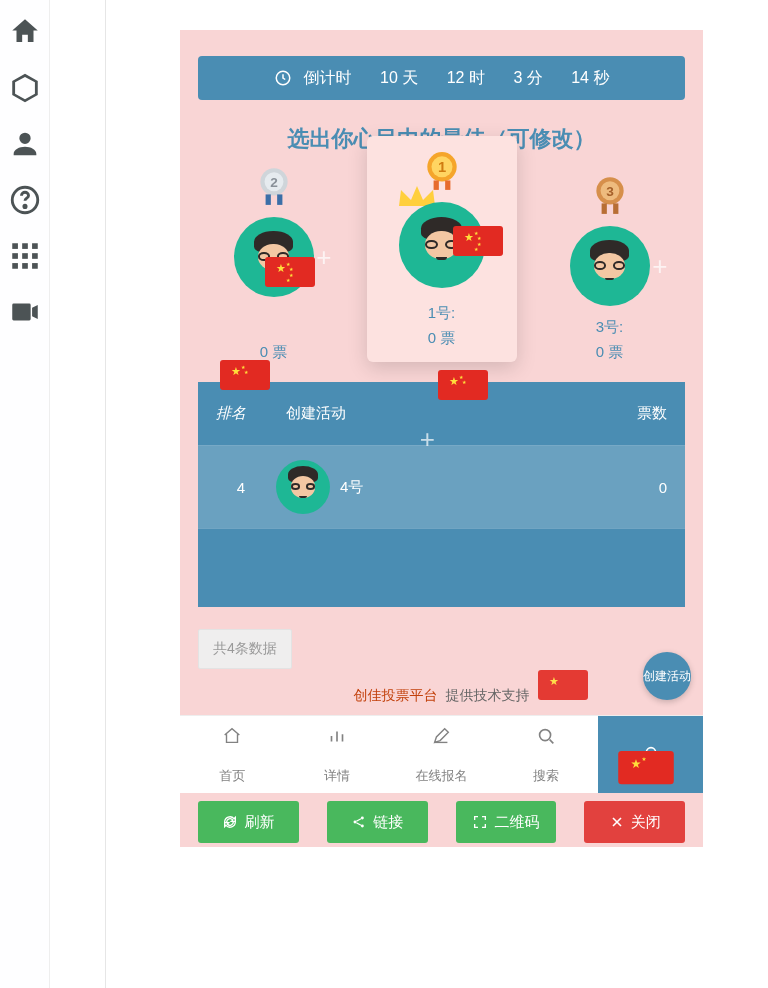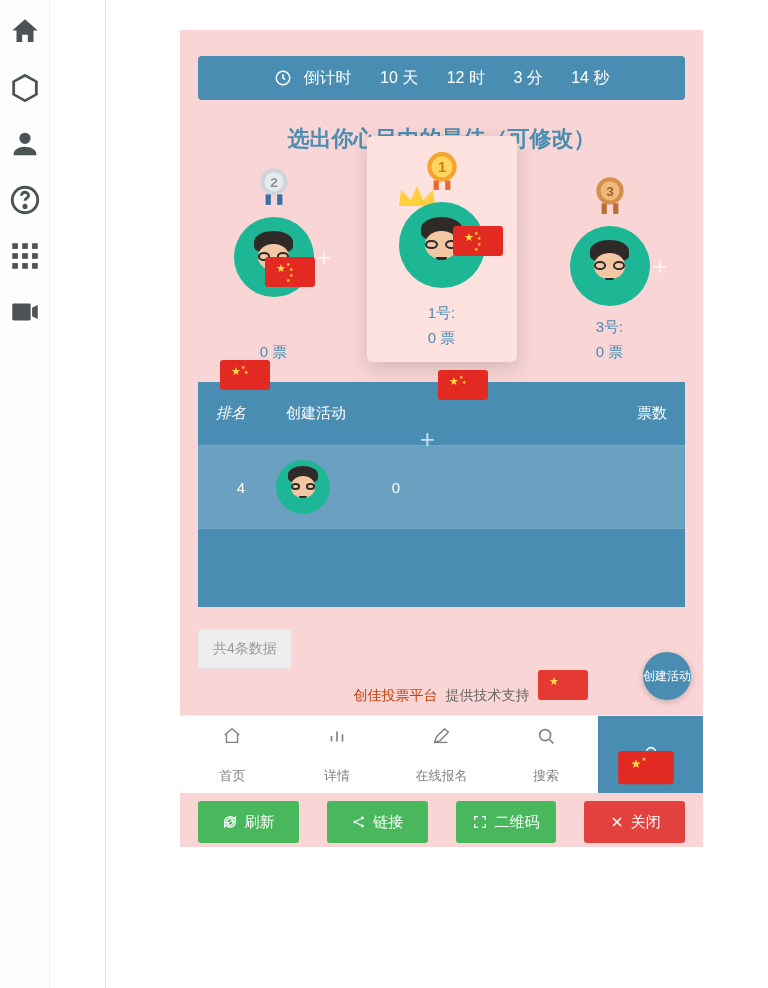--- a/index.html
+++ b/index.html
@@ -266,20 +266,21 @@
           <div class="face" style="width:70%;height:70%">
             <div class="hair"></div>
             <div class="skin"></div>
             <div class="glasses">
               <div class="lens l"></div>
               <div class="lens r"></div>
             </div>
             <div class="mouth"></div>
           </div>
         </div>
+      <div class="col2">4号</div>
       <div class="col3">0</div>
     </div>
     <div class="spacer">
       <span class="plus" style="position:absolute; right:250px; bottom:-30px;">+</span>
     </div>
   </div>
 
   <svg class="flag" style="position:absolute; right:115px; top:640px; opacity:0.9" viewBox="0 0 50 36">
       <rect width="50" height="30" fill="#e22a22" rx="3"></rect>
       <text x="11" y="15" fill="#ffde3b" font-size="11">★</text>

